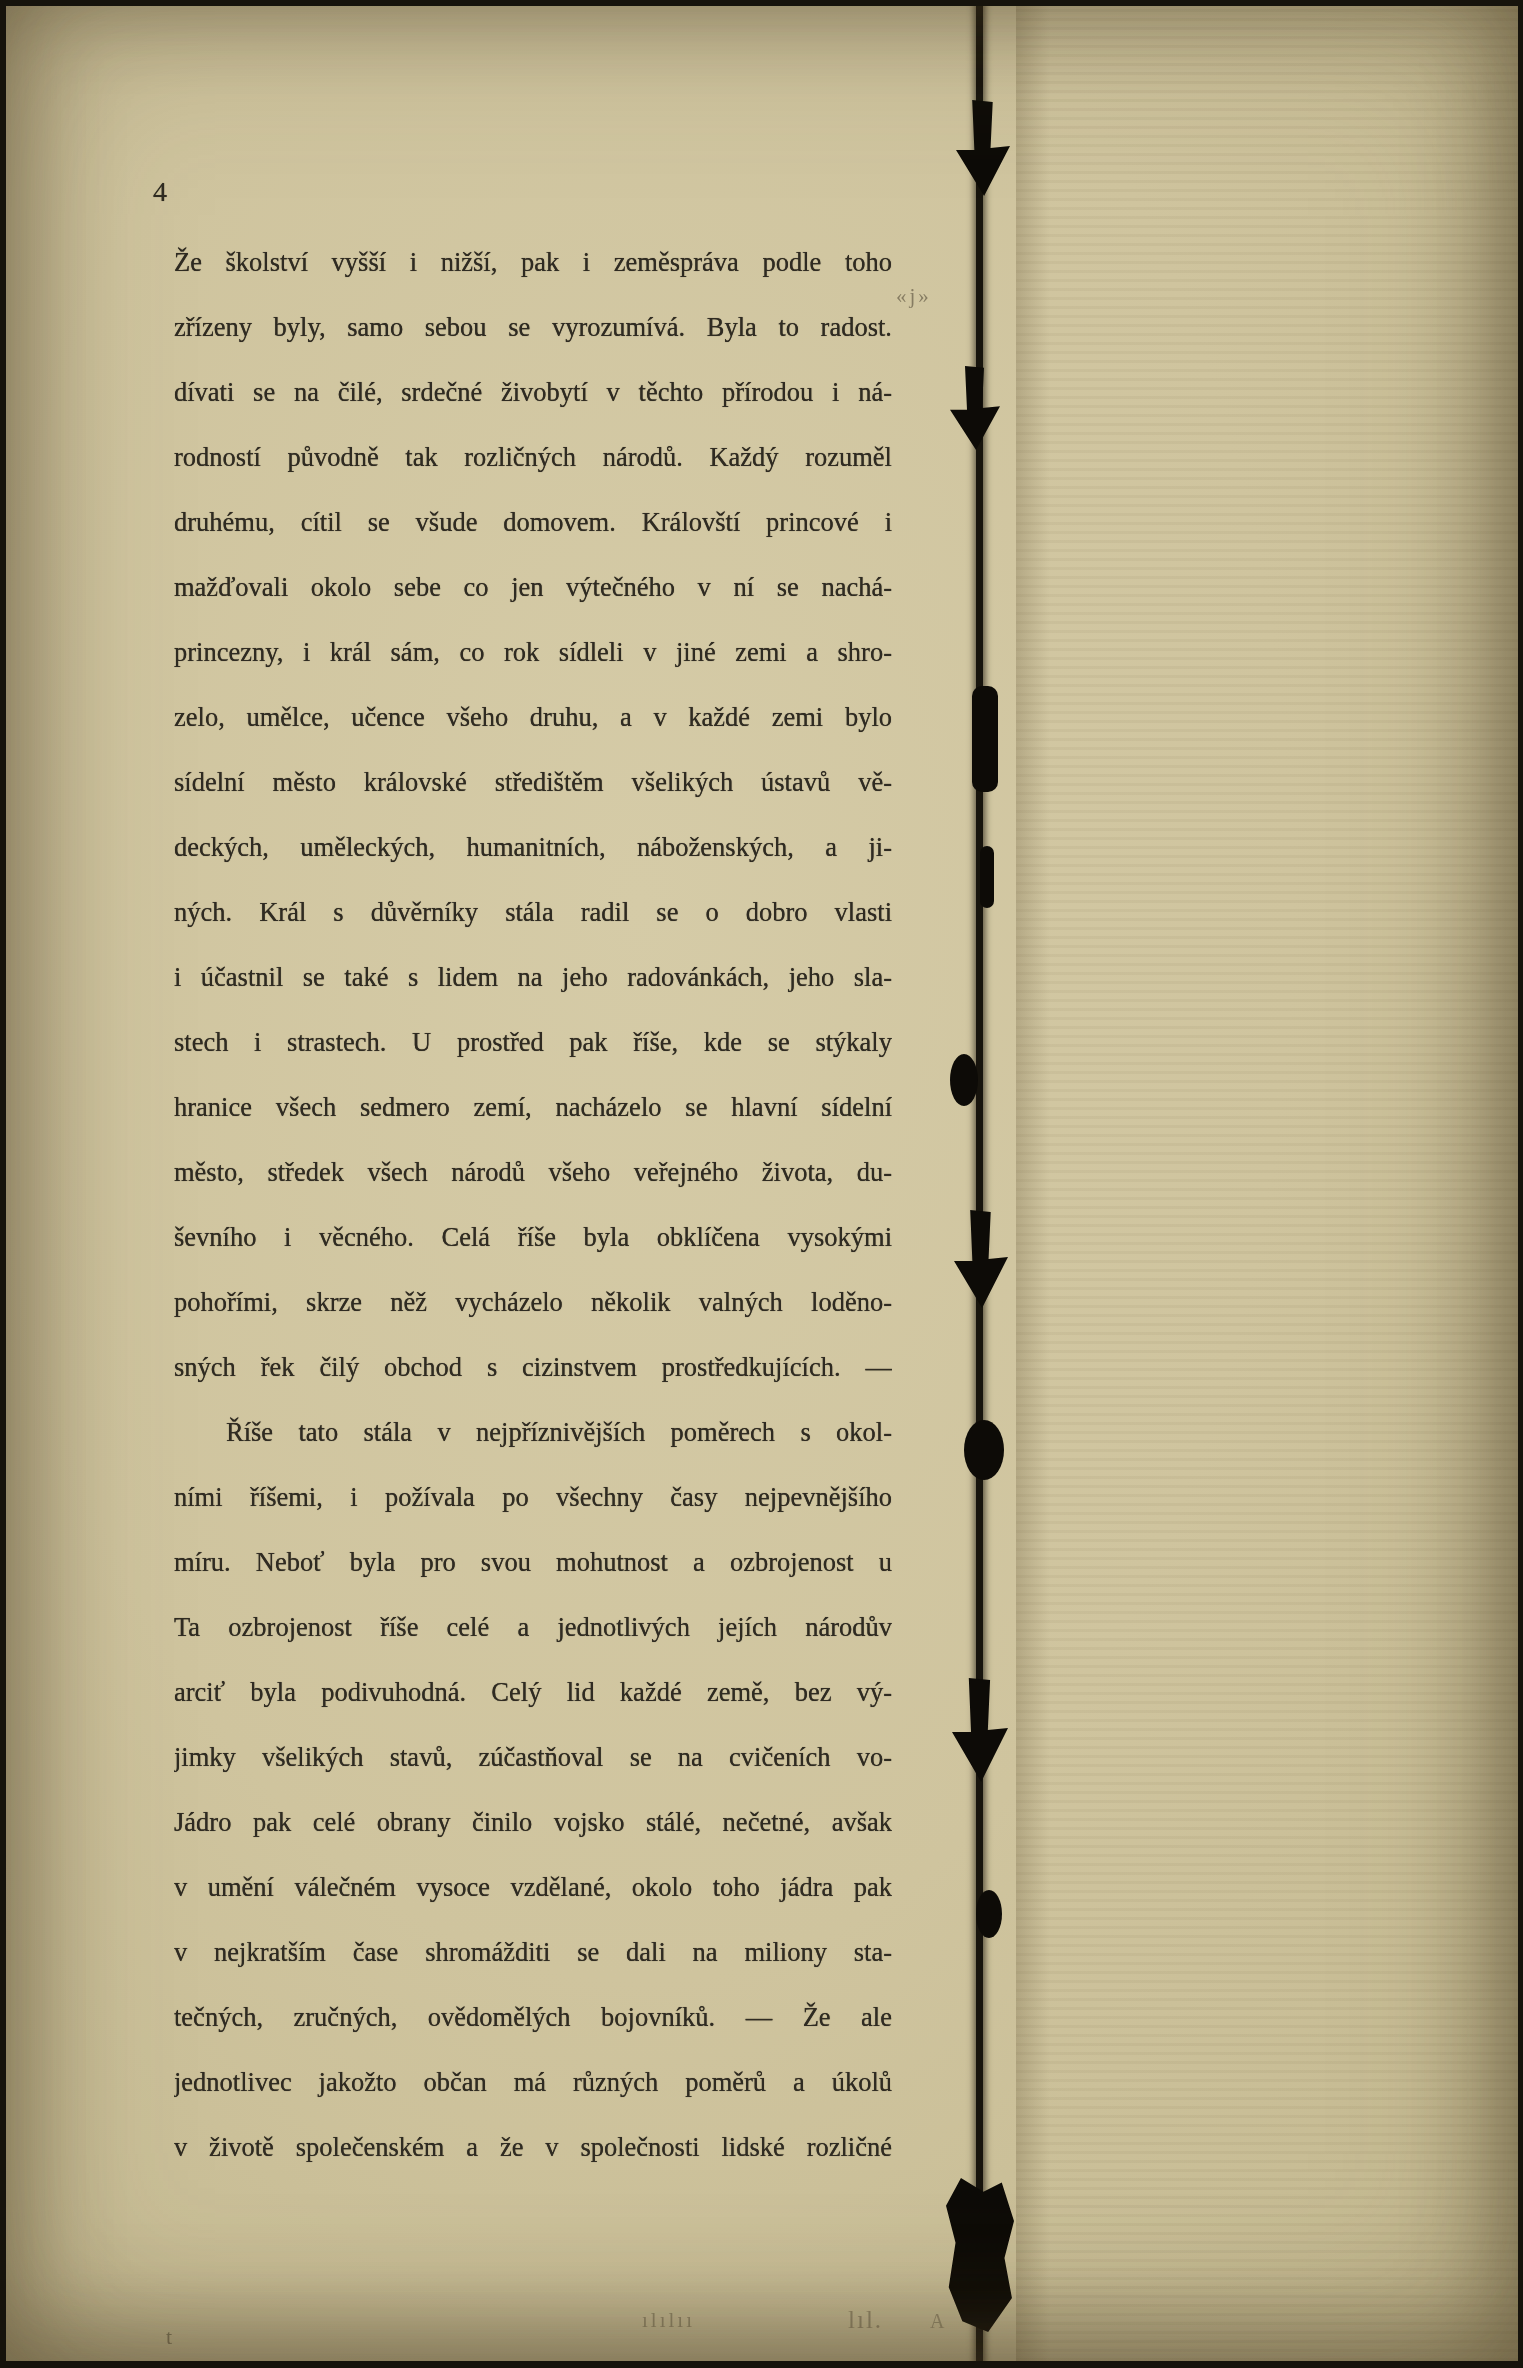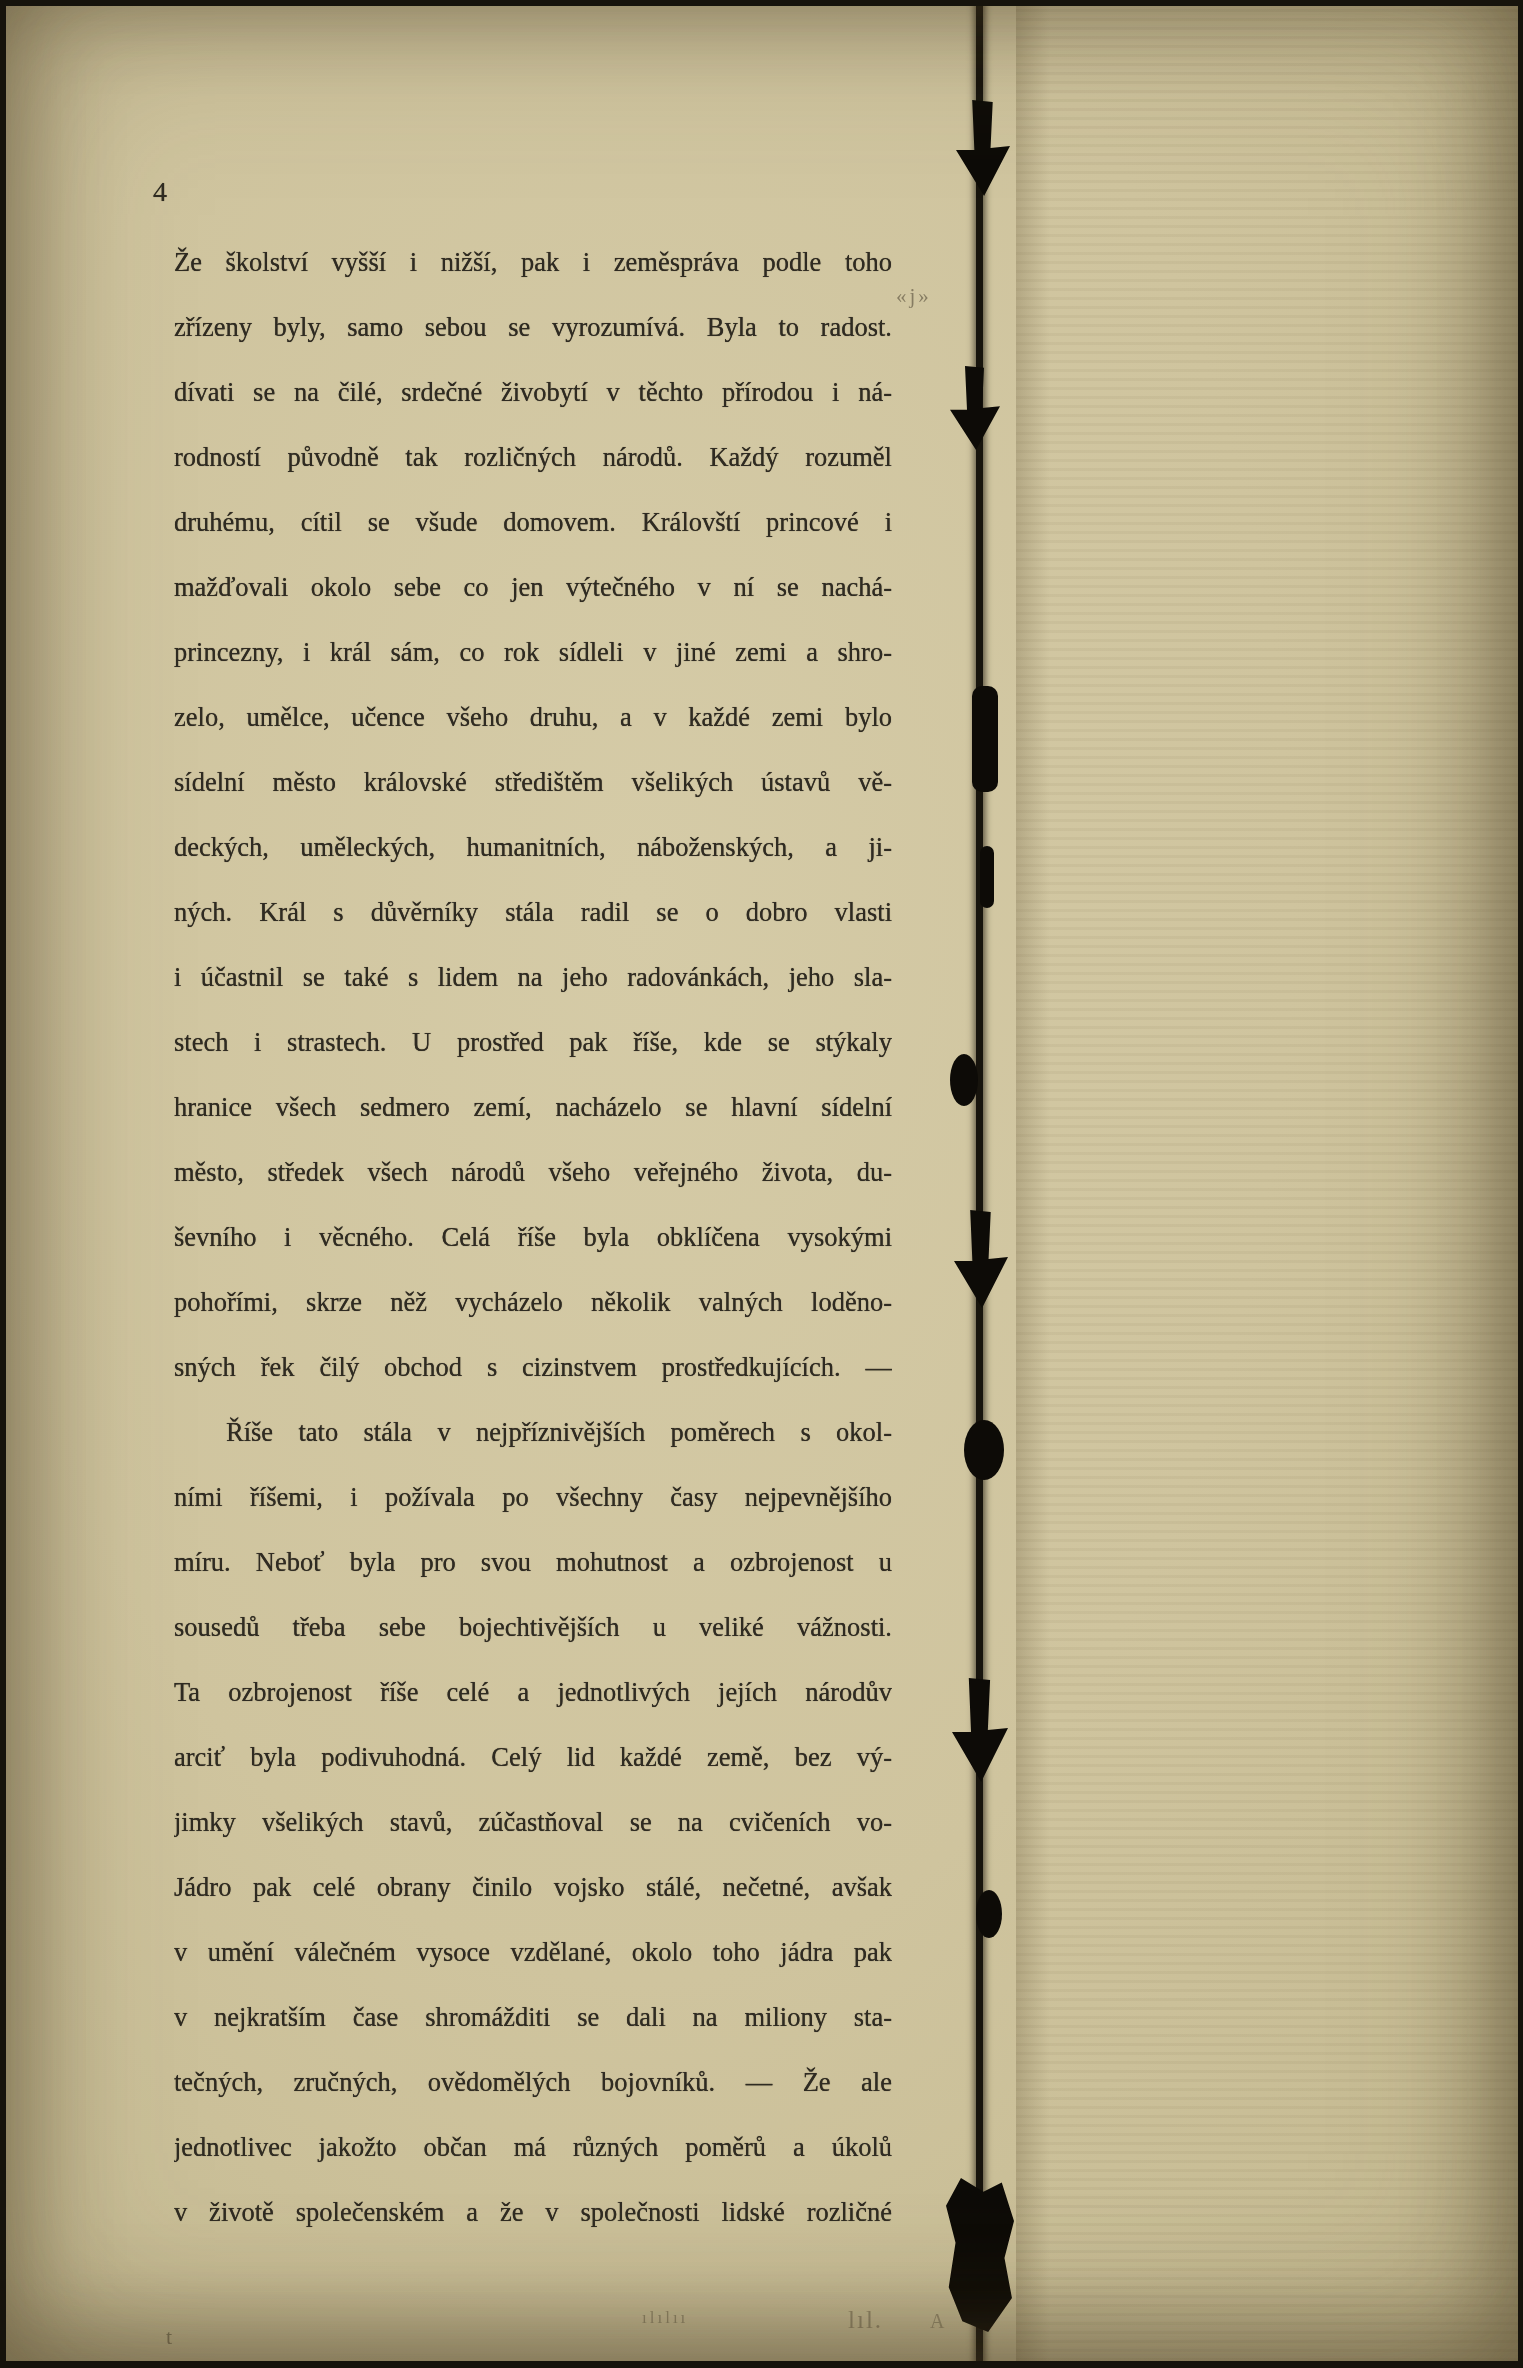--- a/index.html
+++ b/index.html
@@ -57,21 +57,21 @@
     text-shadow:0 0 .7px rgba(43,38,27,.9);
   }
   .line{height:65px;overflow:hidden;text-align:justify;text-align-last:justify;margin-left:24px;}
   .line::after{content:"";display:inline-block;width:100%;height:0;}
   .line.indent{text-indent:52px;}
 
   
   .mark{position:absolute;color:#4a4130;z-index:2;}
   .margin-mark{left:896px;top:284px;font-size:21px;letter-spacing:3px;opacity:.55;}
   .bm-left{left:166px;top:2324px;font-size:22px;opacity:.55;}
-  .bm-center{left:642px;top:2308px;font-size:17px;letter-spacing:3px;opacity:.42;}
+  .bm-center{left:642px;top:2308px;font-size:21px;letter-spacing:3px;opacity:.42;}
   .bm-right{left:848px;top:2306px;font-size:25px;letter-spacing:2px;opacity:.42;text-align:right;}
   .bm-corner{left:930px;top:2310px;font-size:20px;opacity:.38;}
 
   .vignette{
     position:absolute;inset:0;z-index:5;pointer-events:none;
     box-shadow:
       inset 0 0 180px rgba(82,68,40,.38),
       inset -30px 0 90px rgba(60,50,28,.28),
       inset 0 -45px 95px rgba(60,50,28,.26),
       inset 40px 0 90px rgba(70,58,34,.18);
@@ -98,21 +98,20 @@
       <div class="line">i účastnil se také s lidem na jeho radovánkách, jeho sla-</div>
       <div class="line">stech i strastech. U prostřed pak říše, kde se stýkaly</div>
       <div class="line">hranice všech sedmero zemí, nacházelo se hlavní sídelní</div>
       <div class="line">město, středek všech národů všeho veřejného života, du-</div>
       <div class="line">ševního i věcného. Celá říše byla obklíčena vysokými</div>
       <div class="line">pohořími, skrze něž vycházelo několik valných loděno-</div>
       <div class="line">sných řek čilý obchod s cizinstvem prostředkujících. —</div>
       <div class="line indent">Říše tato stála v nejpříznivějších poměrech s okol-</div>
       <div class="line">ními říšemi, i požívala po všechny časy nejpevnějšího</div>
       <div class="line">míru. Neboť byla pro svou mohutnost a ozbrojenost u</div>
-      <div class="line">sousedů třeba sebe bojechtivějších u veliké vážnosti.</div>
       <div class="line">Ta ozbrojenost říše celé a jednotlivých jejích národův</div>
       <div class="line">arciť byla podivuhodná. Celý lid každé země, bez vý-</div>
       <div class="line">jimky všelikých stavů, zúčastňoval se na cvičeních vo-</div>
       <div class="line">Jádro pak celé obrany činilo vojsko stálé, nečetné, avšak</div>
       <div class="line">v umění válečném vysoce vzdělané, okolo toho jádra pak</div>
       <div class="line">v nejkratším čase shromážditi se dali na miliony sta-</div>
       <div class="line">tečných, zručných, ovědomělých bojovníků. — Že ale</div>
       <div class="line">jednotlivec jakožto občan má různých poměrů a úkolů</div>
       <div class="line">v životě společenském a že v společnosti lidské rozličné</div>
     </div>

